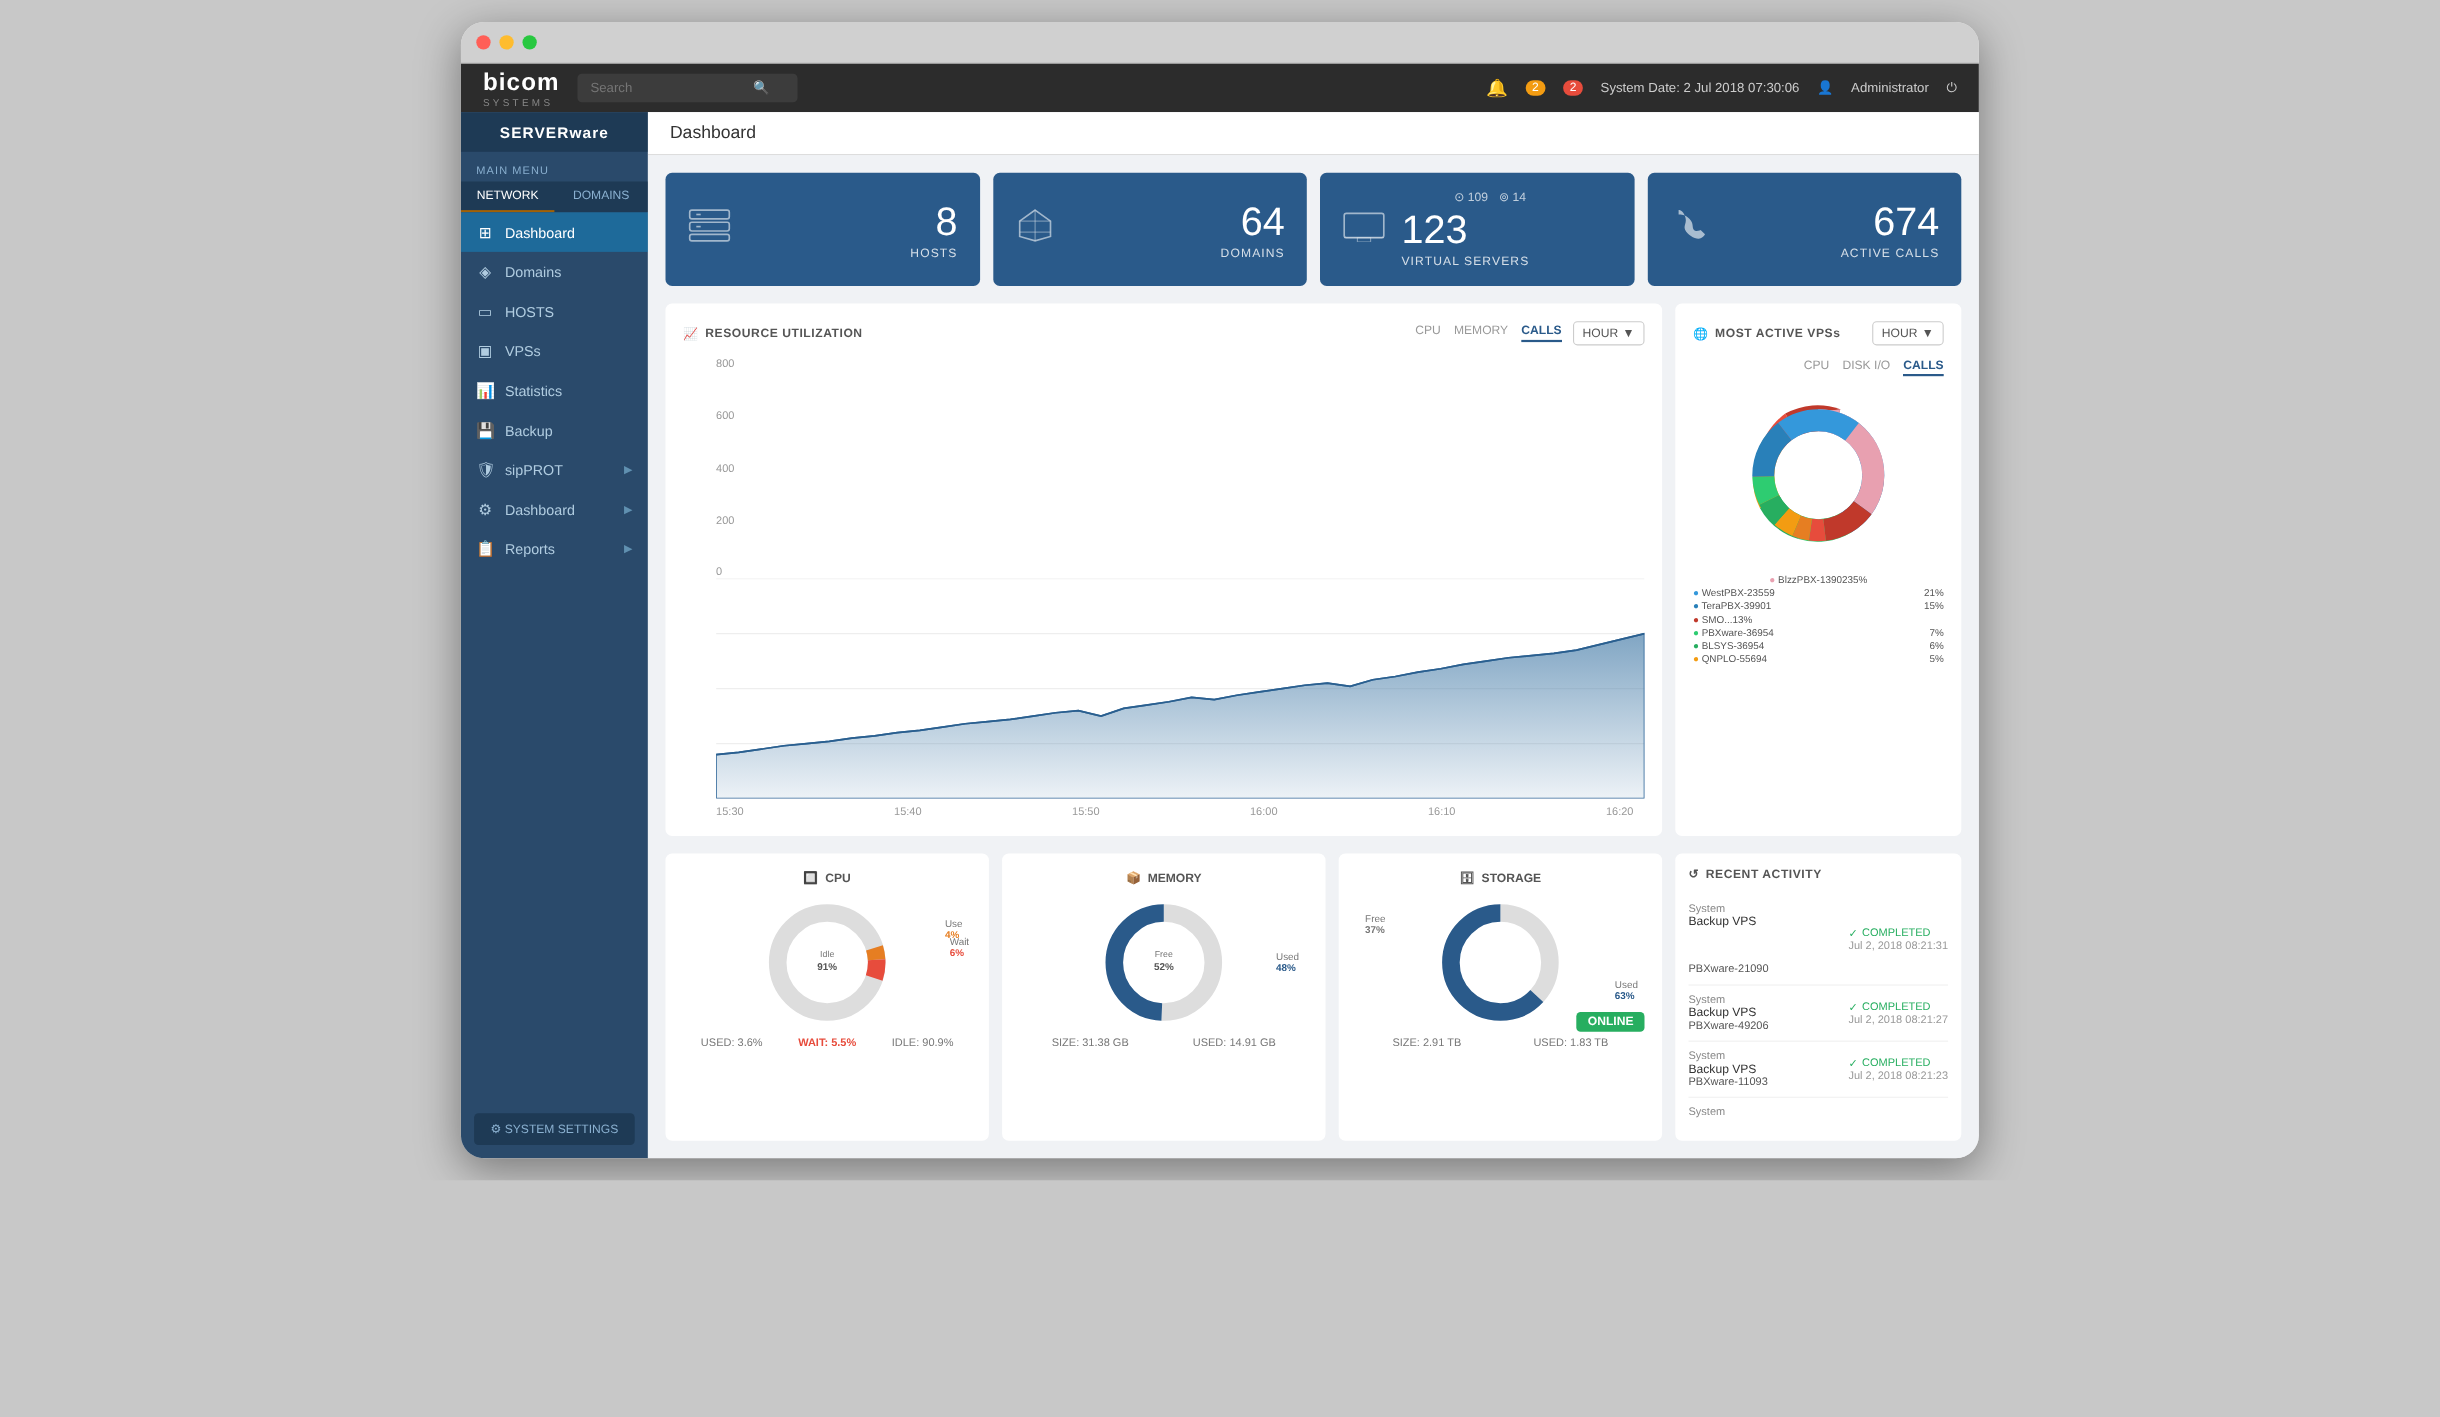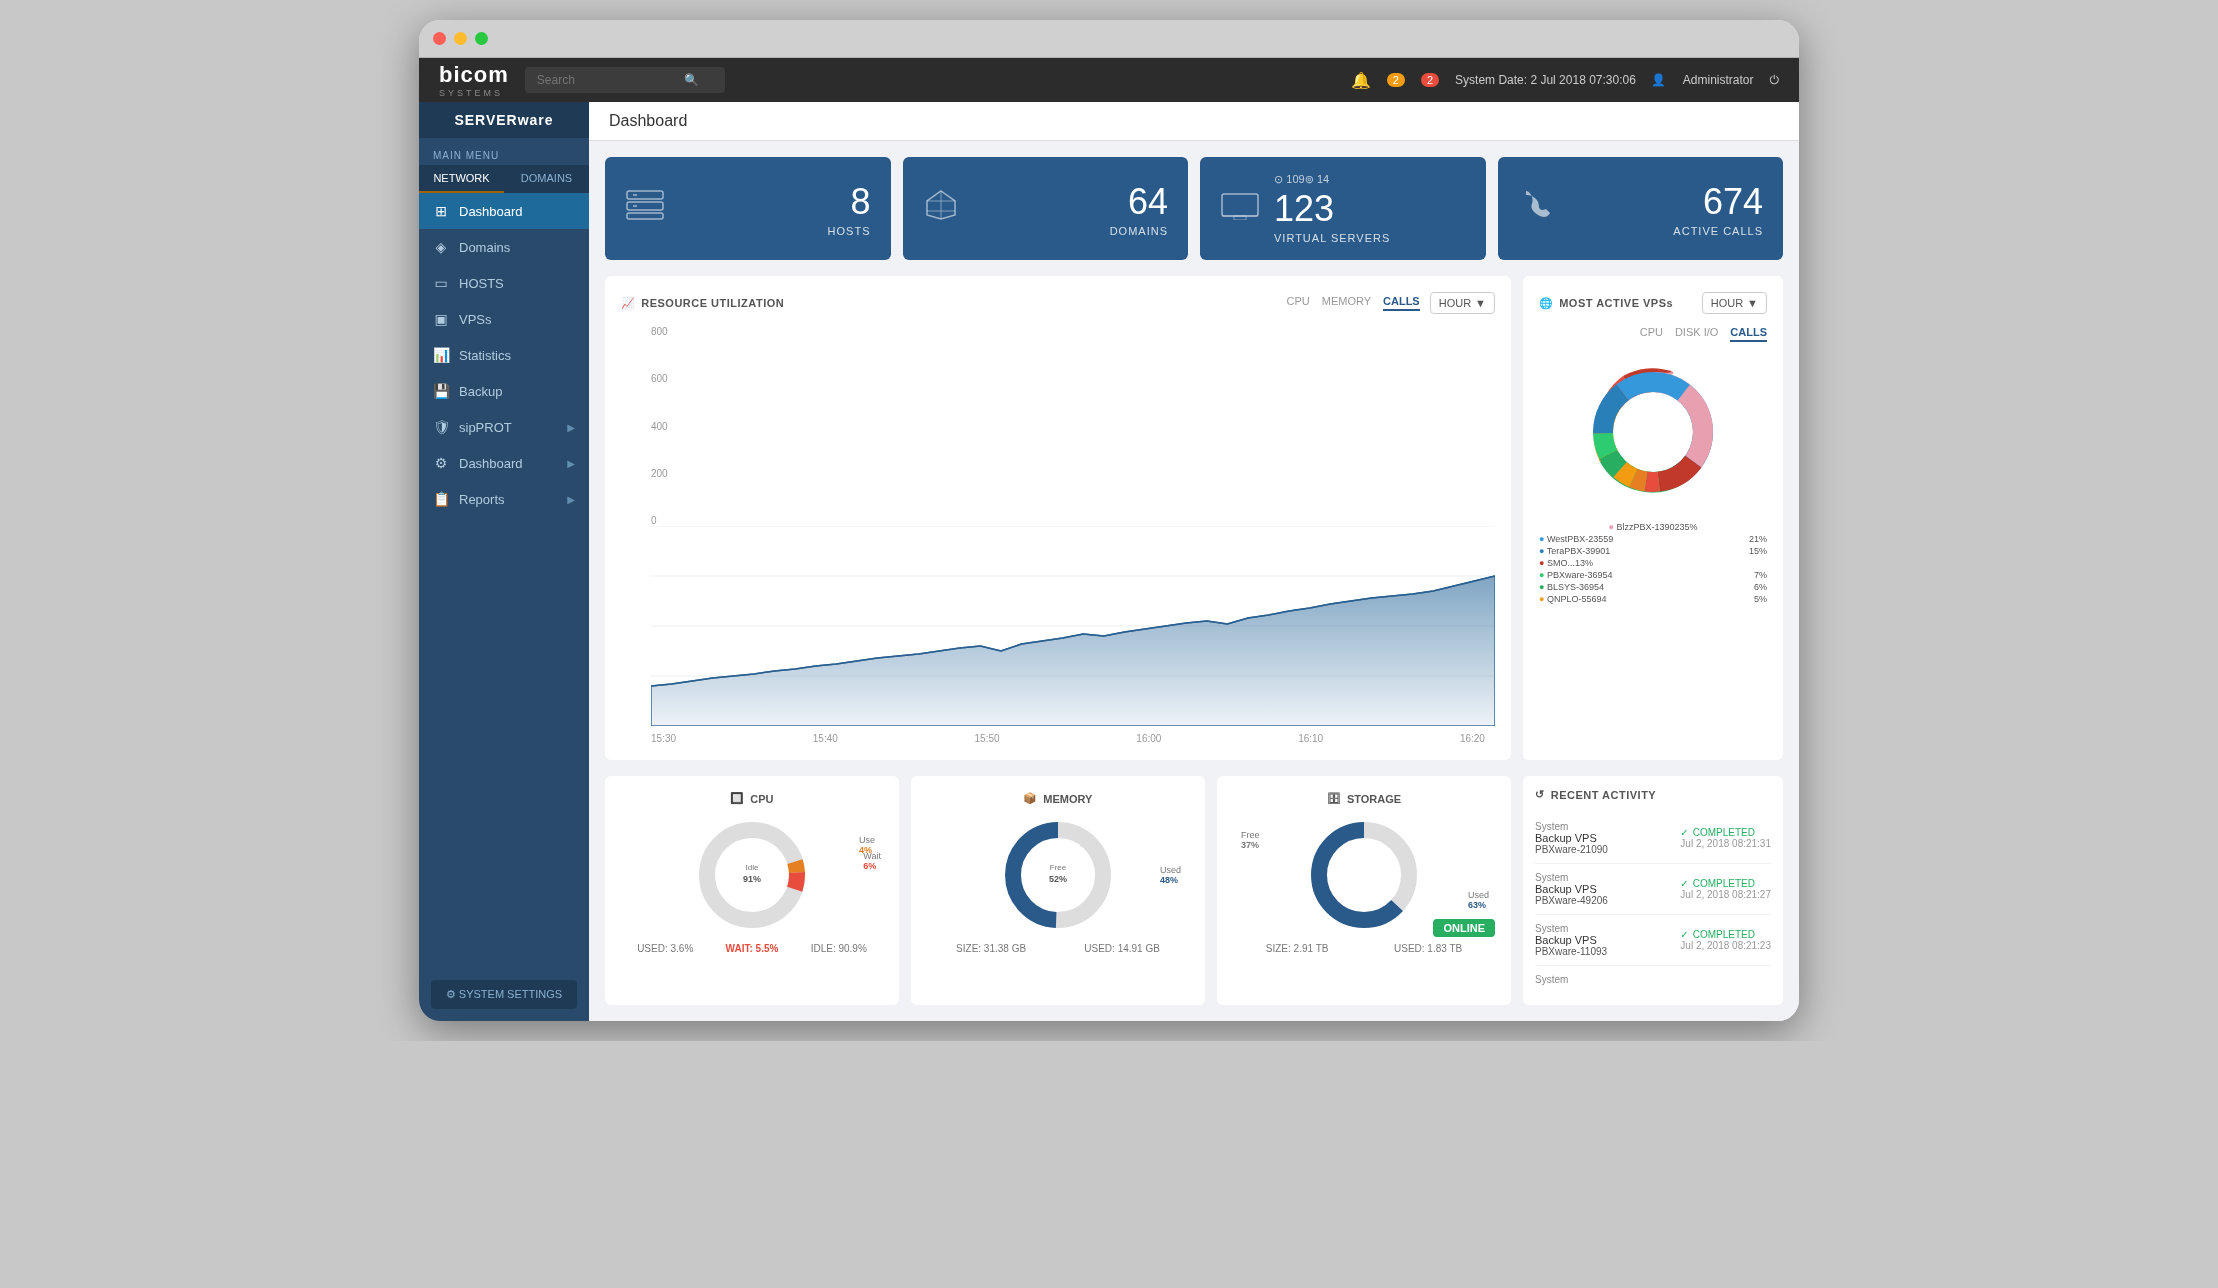--- a/index.html
+++ b/index.html
@@ -216,21 +216,21 @@
 
         <div class="stat-card virtual-servers">
           <div class="stat-card-icon">
             <svg width="40" height="30" viewBox="0 0 40 30">
                 <rect x="2" y="4" width="36" height="22" rx="2" fill="none" stroke="rgba(255,255,255,0.7)" stroke-width="1.5"></rect>
                 <line x1="2" y1="26" x2="38" y2="26" stroke="rgba(255,255,255,0.5)" stroke-width="1"></line>
                 <rect x="14" y="26" width="12" height="4" fill="none" stroke="rgba(255,255,255,0.5)" stroke-width="1"></rect>
               </svg>
           </div>
           <div style="display:flex;flex-direction:column;flex:1;">
-            <div style="font-size:11px;opacity:0.7;display:flex;">
+            <div style="font-size:11px;opacity:0.7;display:flex;gap:10px;margin-left:48px;">
               <span>⊙ <span>109</span></span>
               <span>⊚ <span>14</span></span>
             </div>
             <div style="display:flex;align-items:baseline;gap:8px;margin-top:2px;">
               <div class="stat-card-value">123</div>
             </div>
             <div class="stat-card-label">VIRTUAL SERVERS</div>
           </div>
         </div>
 
@@ -513,21 +513,21 @@
             <div class="panel-title">
               <span>↺</span>
               <span>RECENT ACTIVITY</span>
             </div>
           </div>
 
           <div class="activity-item">
             <div class="activity-left">
               <div class="activity-category">System</div>
               <div class="activity-name">Backup VPS</div>
-              <div style="color:#555;font-size:10px;">PBXware-21090</div>
+              <div style="color:#555;font-size:10px;margin-top:32px;">PBXware-21090</div>
             </div>
             <div class="activity-right">
               <div class="activity-status">
                 <span class="completed-dot">✓</span>
                 <span>COMPLETED</span>
               </div>
               <div class="activity-time">Jul 2, 2018 08:21:31</div>
             </div>
           </div>
 

